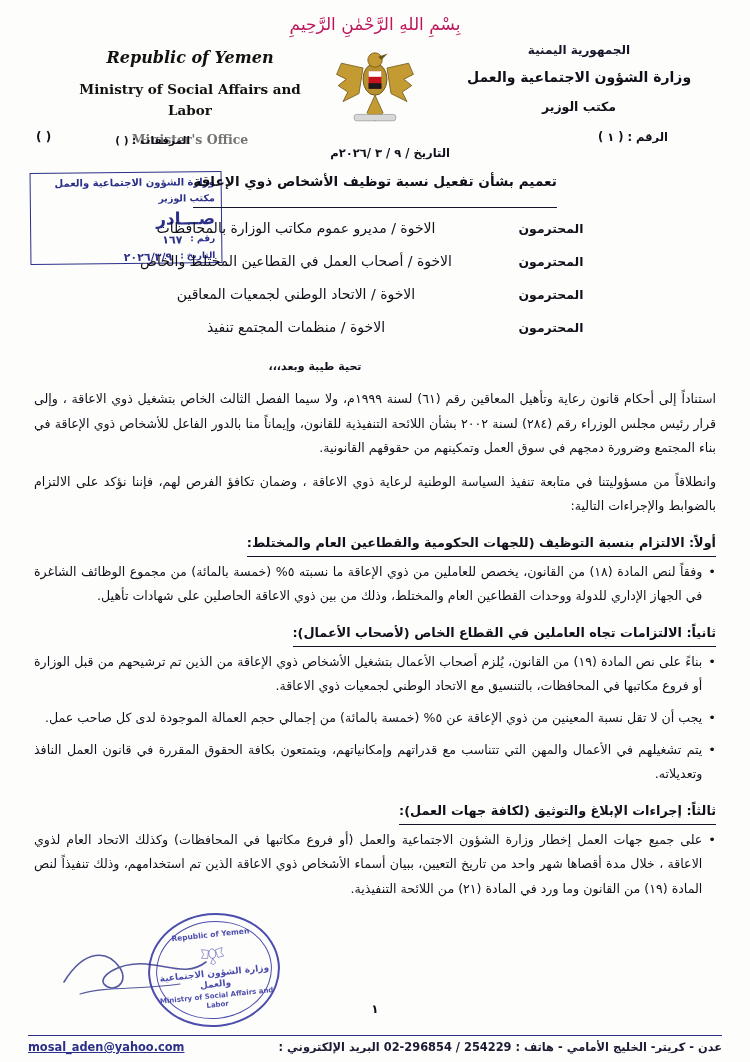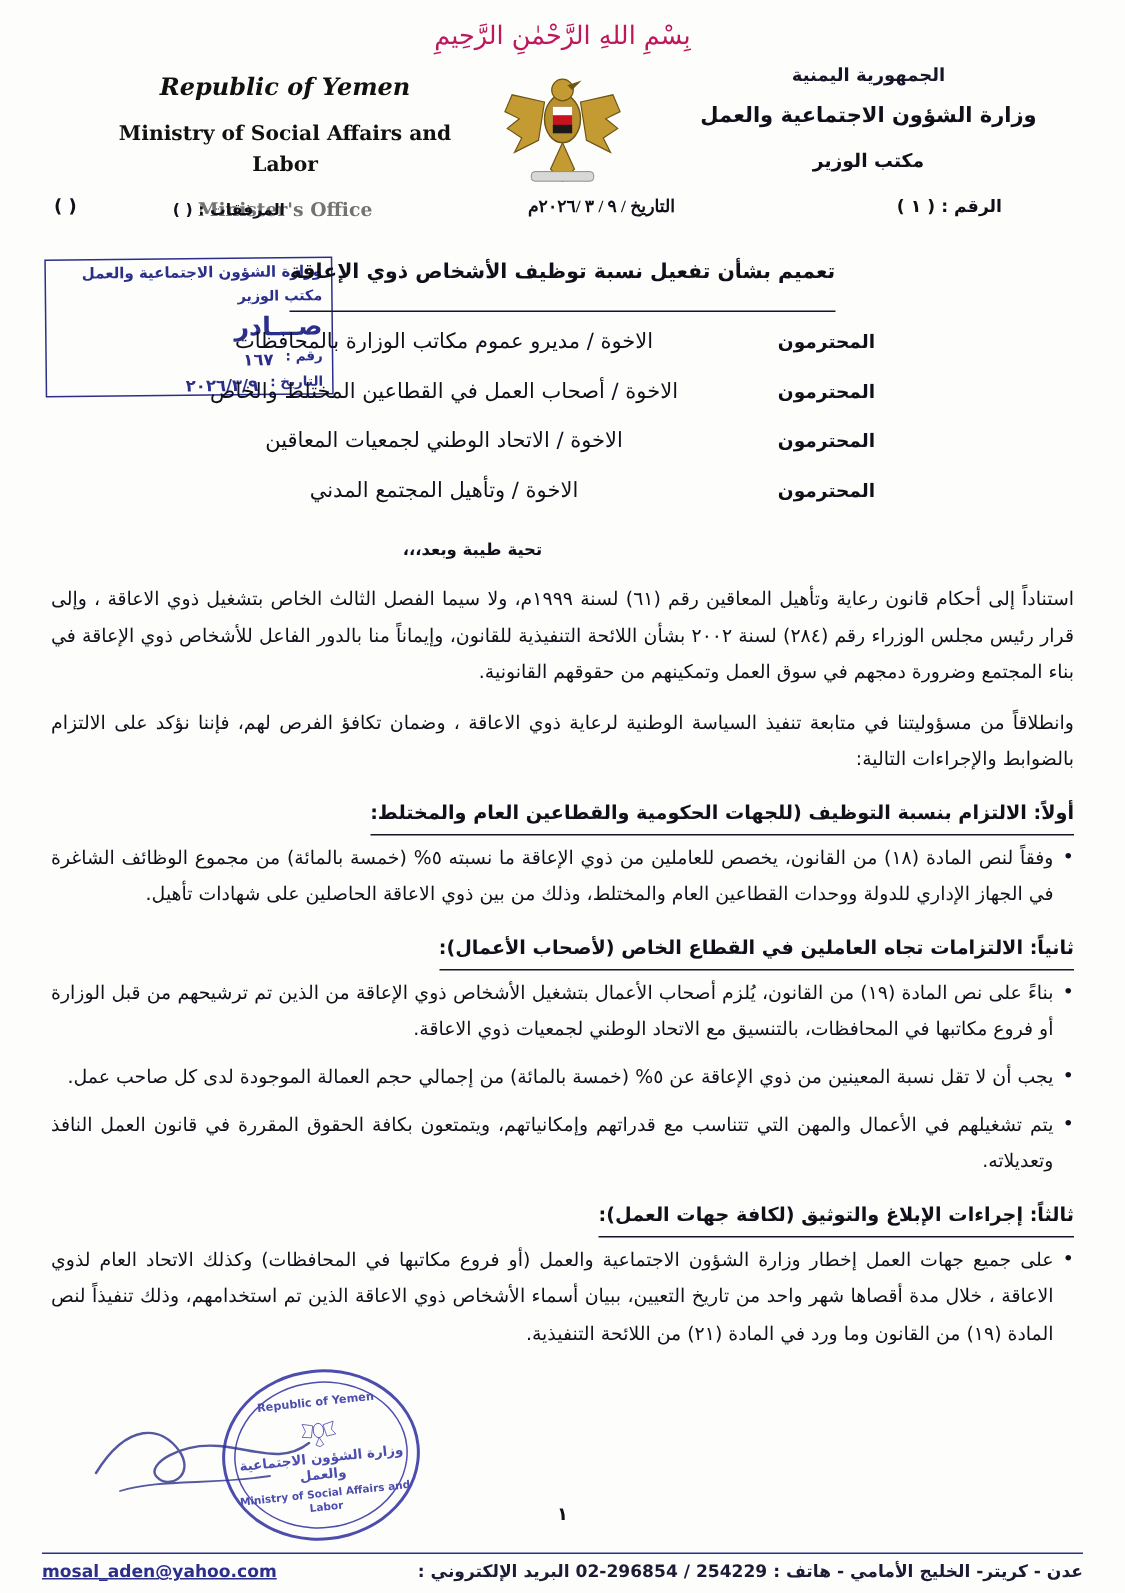--- a/index.html
+++ b/index.html
@@ -109,23 +109,22 @@
     font-weight: bold;
   }
   .meta-num {
     position: absolute;
     right: 82px;
     top: 0;
   }
   .meta-date {
     position: absolute;
     right: 300px;
-    top: 0;
+    top: 16px;
     letter-spacing: 0.5px;
-    font-family: Liberation Serif, serif;
   }
   .meta-att {
     position: absolute;
     right: 560px;
     top: 4px;
     font-size: 10.5px;
   }
   .meta-paren {
     position: absolute;
     left: 36px;
@@ -408,21 +407,21 @@
       <div class="recipient-row">
         <div class="recipient-greet">المحترمون</div>
         <div class="recipient-name">الاخوة / أصحاب العمل في القطاعين المختلط والخاص</div>
       </div>
       <div class="recipient-row">
         <div class="recipient-greet">المحترمون</div>
         <div class="recipient-name">الاخوة / الاتحاد الوطني لجمعيات المعاقين</div>
       </div>
       <div class="recipient-row">
         <div class="recipient-greet">المحترمون</div>
-        <div class="recipient-name">الاخوة / وتأهيل المجتمع المدني</div>
+        <div class="recipient-name">الاخوة / منظمات المجتمع تنفيذ</div>
       </div>
     </div>
 
     <div class="salutation">تحية طيبة وبعد،،،</div>
 
     <div class="para-block">
       <p class="para">استناداً إلى أحكام قانون رعاية وتأهيل المعاقين رقم (٦١) لسنة ١٩٩٩م، ولا سيما الفصل الثالث الخاص بتشغيل ذوي الاعاقة ، وإلى قرار رئيس مجلس الوزراء رقم (٢٨٤) لسنة ٢٠٠٢ بشأن اللائحة التنفيذية للقانون، وإيماناً منا بالدور الفاعل للأشخاص ذوي الإعاقة في بناء المجتمع وضرورة دمجهم في سوق العمل وتمكينهم من حقوقهم القانونية.</p>
     </div>
     <div class="para-block">
       <p class="para">وانطلاقاً من مسؤوليتنا في متابعة تنفيذ السياسة الوطنية لرعاية ذوي الاعاقة ، وضمان تكافؤ الفرص لهم، فإننا نؤكد على الالتزام بالضوابط والإجراءات التالية:</p>

